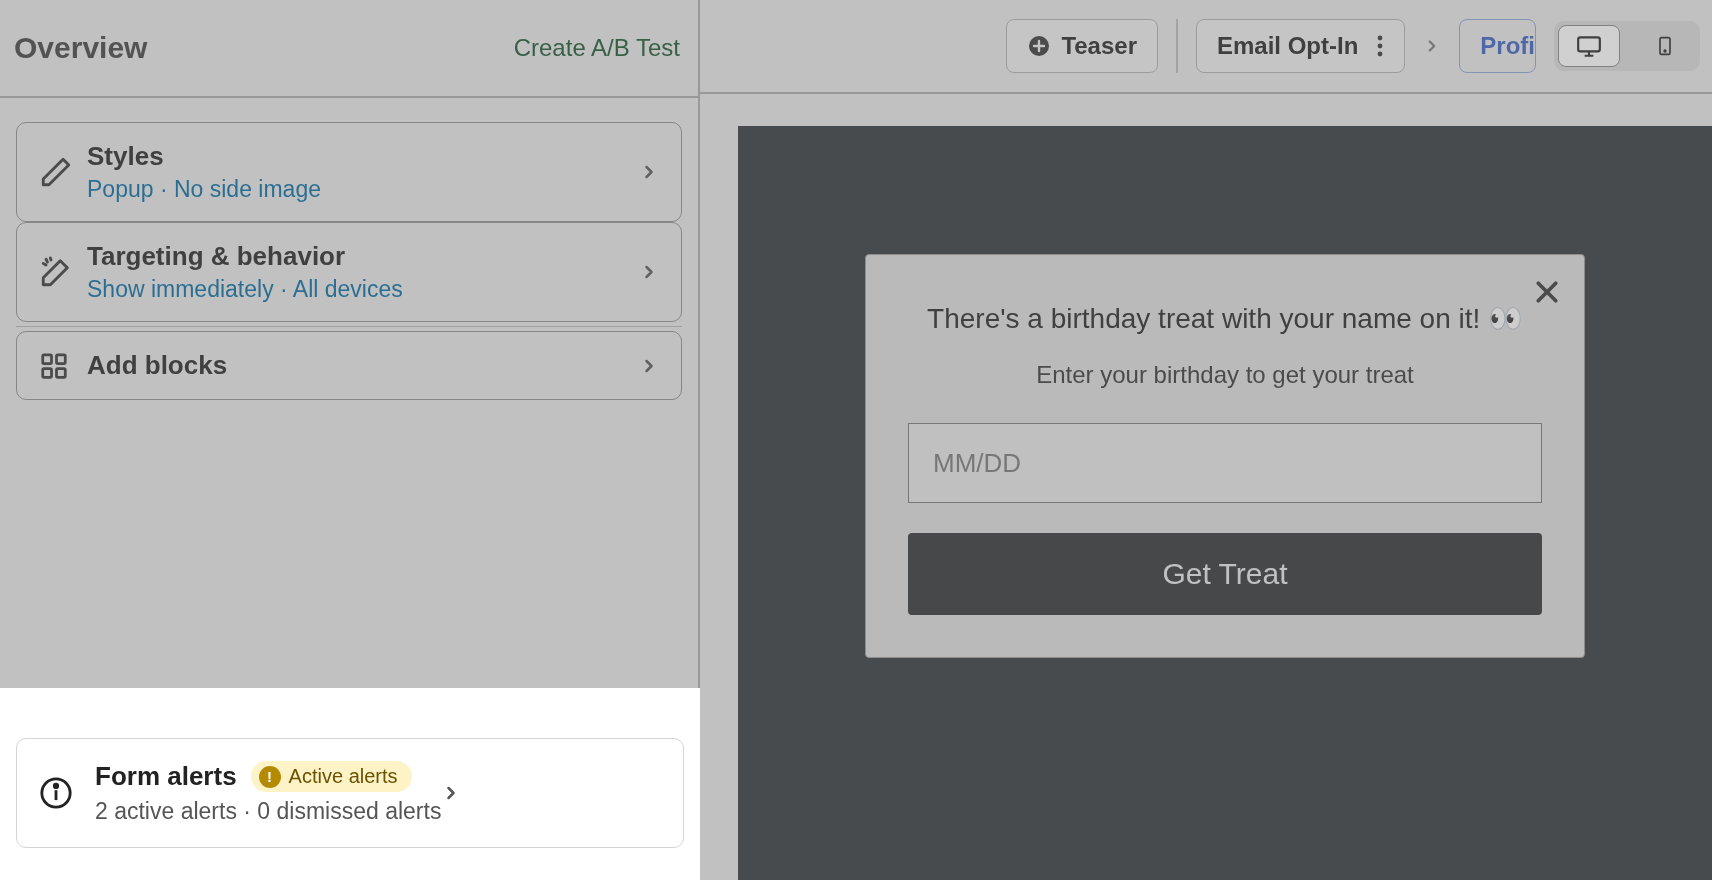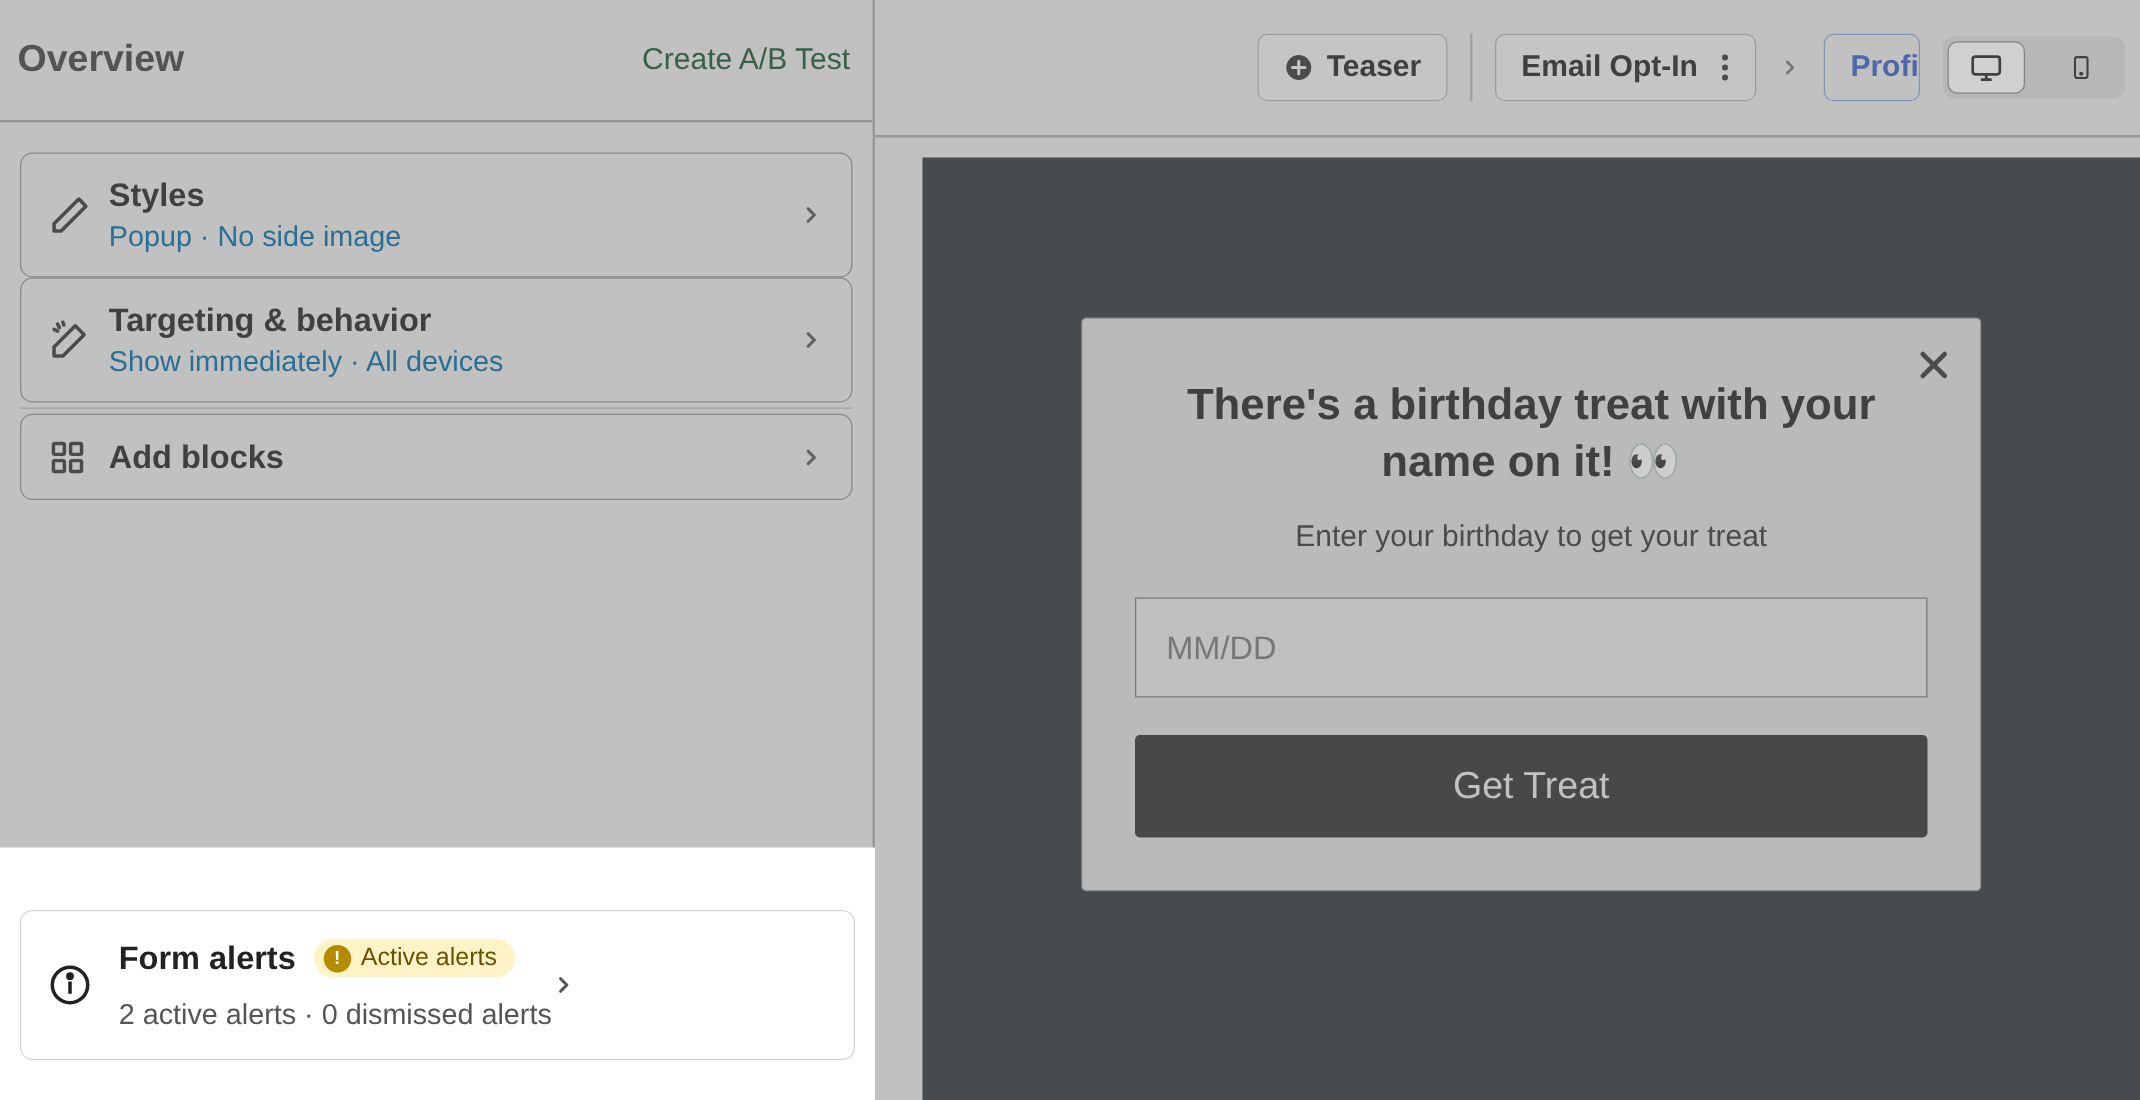--- a/index.html
+++ b/index.html
@@ -39,38 +39,38 @@
   .alerts-zone {
     background: #fff; padding: 50px 16px 32px 16px;
   }
   .alerts-card {
     border: 1.5px solid #d4d4d4; border-radius: 10px;
     display: flex; align-items: center; padding: 22px 22px; position: relative;
   }
   .alerts-card .icon-wrap { width: 56px; display:flex; align-items:center; }
   .alerts-card .head-row { display:flex; align-items:center; gap: 14px; }
   .alerts-card .title { font-size: 26px; font-weight: 700; color: #222; }
-  .alerts-card .sub { font-size: 23px; color: #555; margin-top: 16px; }
+  .alerts-card .sub { font-size: 23px; color: #555; margin-top: 6px; }
   .pill {
     background: #fdf3c7; color: #6b5200; font-size: 20px; font-weight: 500;
     display:inline-flex; align-items:center; gap:8px;
     padding: 4px 14px 4px 8px; border-radius: 999px;
   }
   .pill-dot {
     width: 22px; height: 22px; border-radius: 50%;
     background: #b48a00; color:#fff;
     display:inline-flex; align-items:center; justify-content:center;
     font-size: 15px; font-weight:700;
   }
 
   
   .right-panel { position:absolute; left:700px; top:0; right:0; height:100%; }
 
   .topbar {
-    height: 110px; border-bottom: 2px solid #aaa;
+    height: 94px; border-bottom: 2px solid #aaa;
     display:flex; align-items:center; justify-content:flex-end;
     padding-right: 12px; gap: 18px;
   }
   .tbtn {
     height: 54px; border: 1.5px solid #b0b0b0; border-radius: 8px;
     background: #efefef; display:flex; align-items:center; padding: 0 20px;
     font-size: 24px; font-weight: 600; color:#222; cursor:pointer; gap:10px;
   }
   .tbtn.outlined { background: transparent; border-color:#8aa3d6; color:#385fbf; }
   .vsep { width: 2px; height: 54px; background:#bbb; }
@@ -90,21 +90,21 @@
     display:flex; align-items:flex-start; justify-content:center;
   }
 
   .popup {
     margin-top: 128px;
     width: 720px; background:#dedede; border-radius: 4px;
     padding: 46px 42px 42px 42px; position: relative;
     border: 1px solid #999;
   }
   .popup-close { position:absolute; top: 22px; right: 22px; cursor:pointer; }
-  .popup h2 { font-size: 35px; font-weight: 700; text-align:center; color:#222; line-height:1.3; }
+  .popup h2 { font-size: 28px; font-weight: 400; text-align:center; color:#222; line-height:1.3; }
   .popup .subp { text-align:center; font-size: 24px; color:#333; margin-top: 24px; }
   .popup .field {
     margin-top: 34px; width:100%; height: 80px; border:1.5px solid #777;
     padding: 0 24px; font-size: 26px; color:#555; background:#e6e6e6;
   }
   .popup .field::placeholder { color:#777; }
   .popup .cta {
     margin-top: 30px; width:100%; height: 82px; background:#2c2f32; color:#e8e8e8;
     font-size: 30px; font-weight:400; border:none; border-radius:4px; cursor:pointer;
   }

